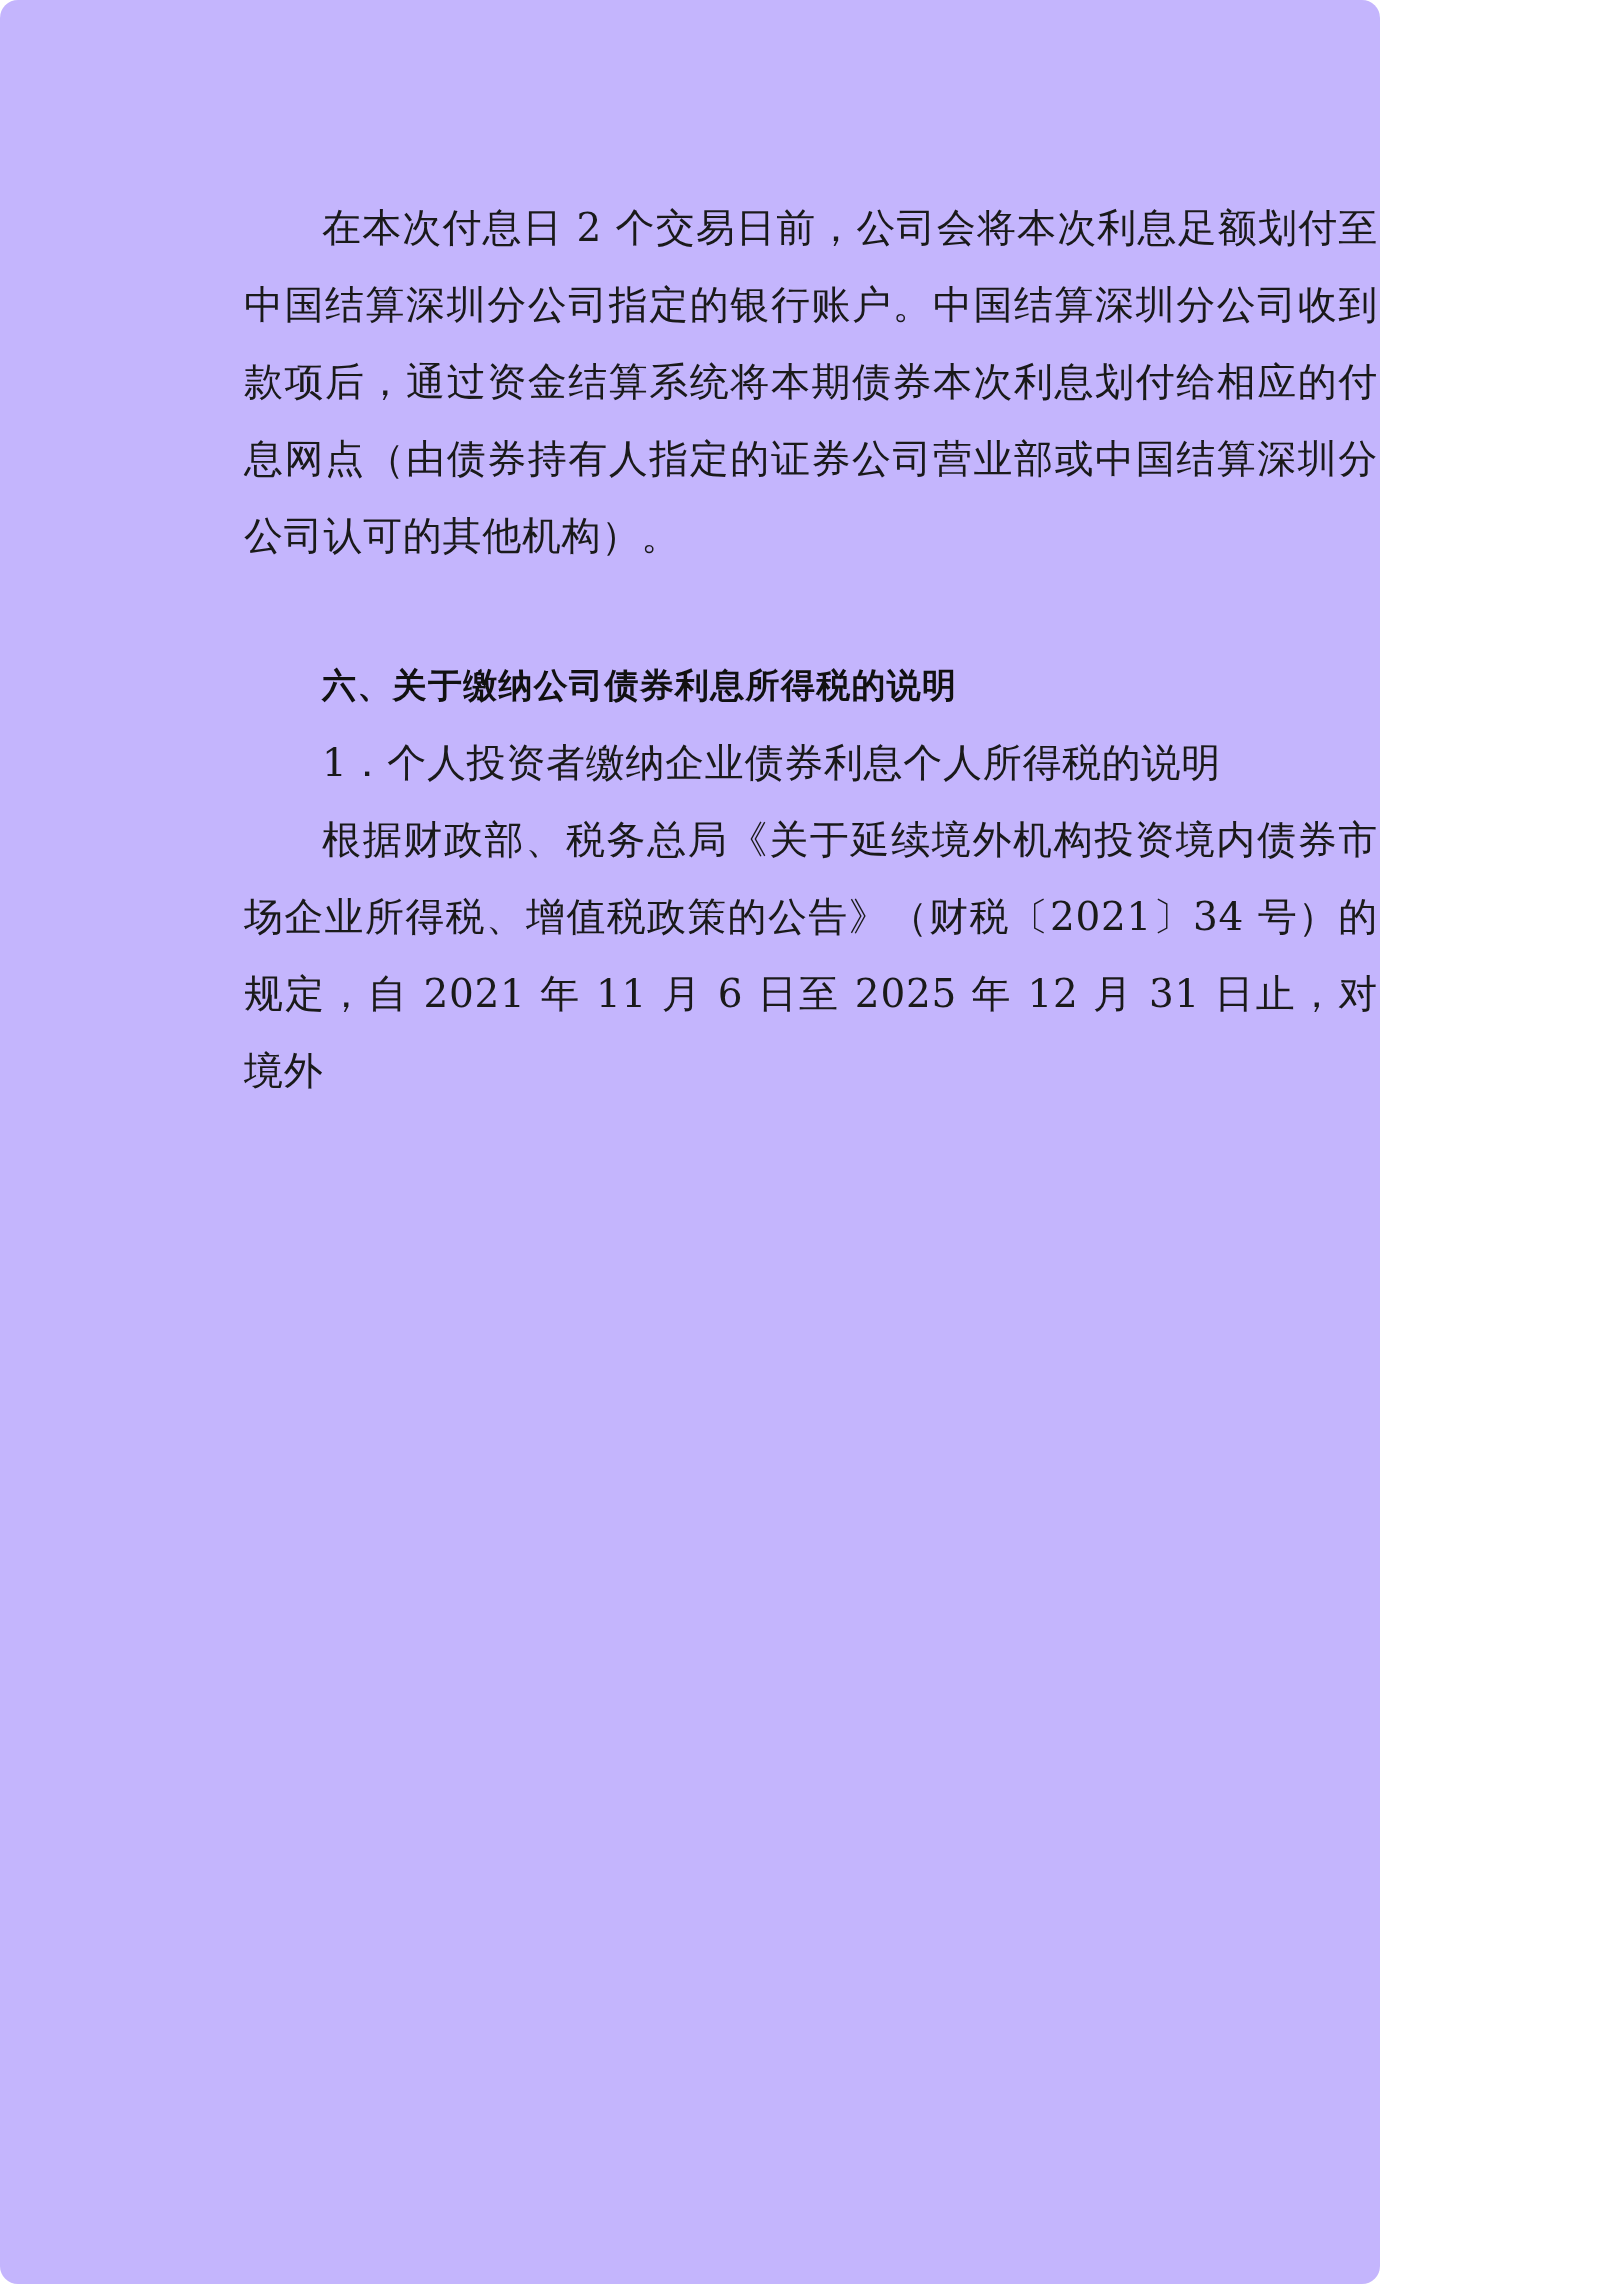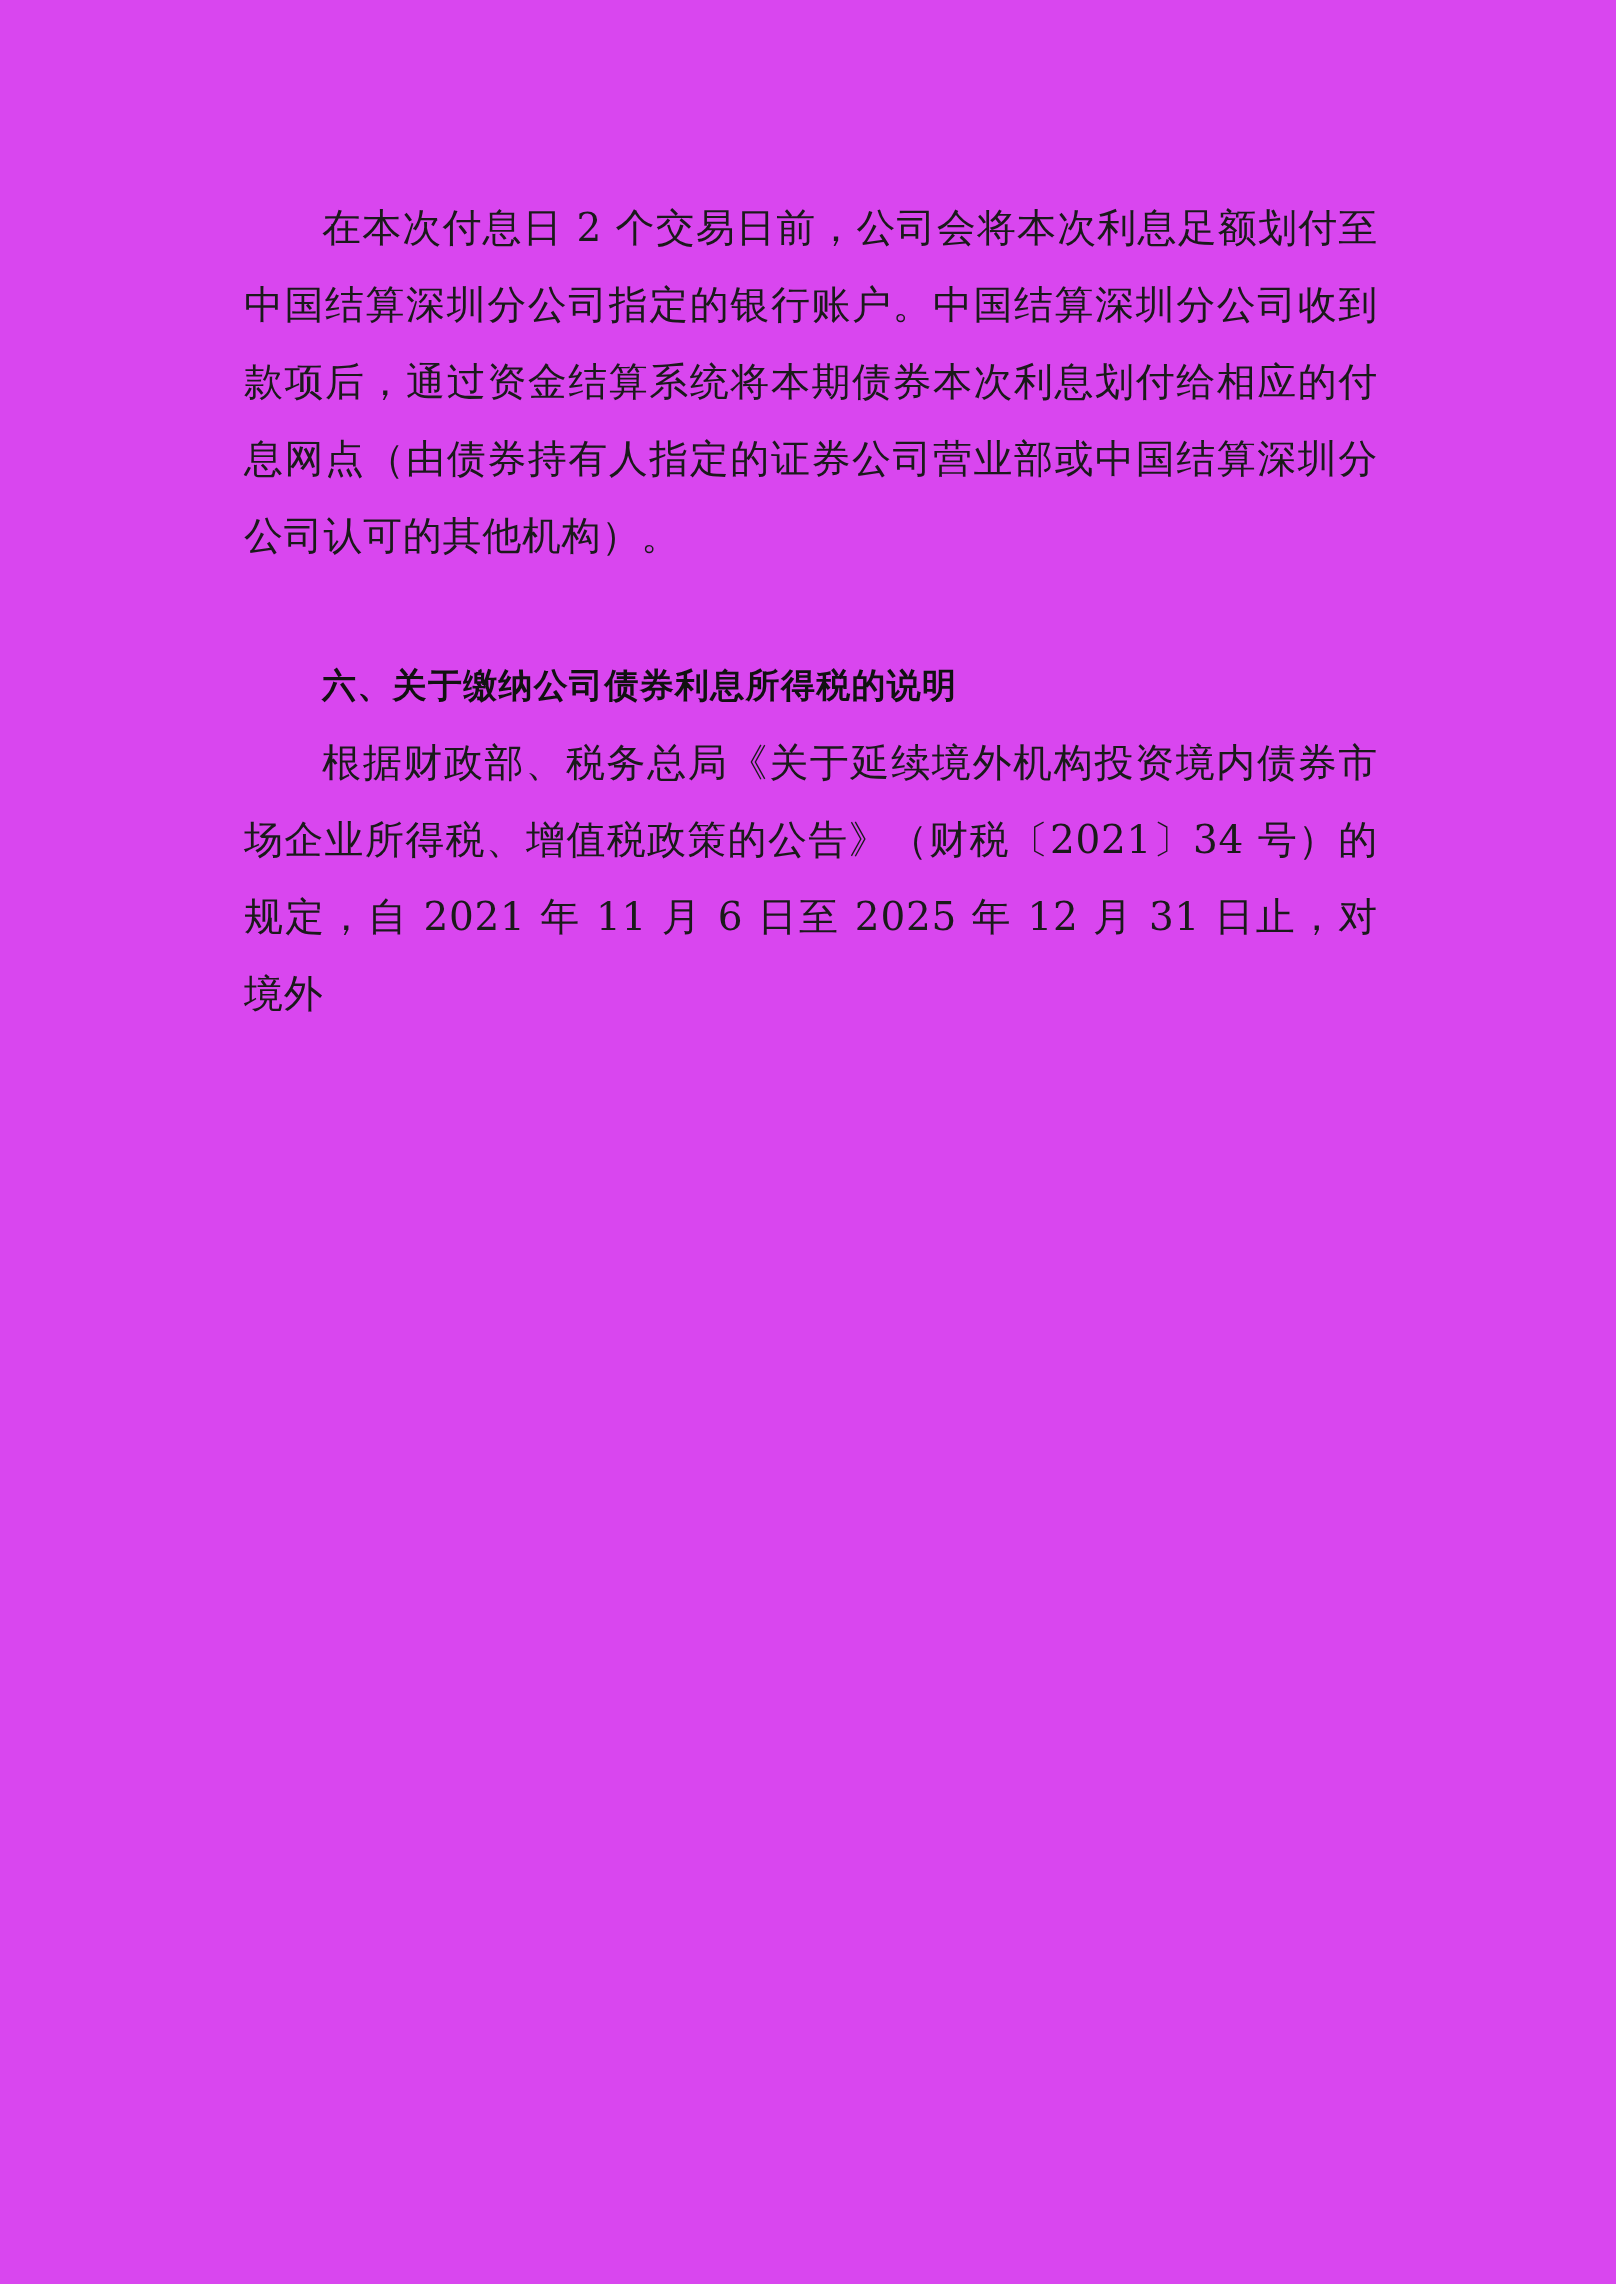--- a/index.html
+++ b/index.html
@@ -11,23 +11,24 @@
     width: 1616px;
     height: 2284px;
     font-family: "DejaVu Serif", "Liberation Serif", serif;
     color: #111111;
     position: relative;
     overflow: hidden;
   }
   .page {
     position: absolute;
     left: 0; top: 0;
-    width: 1616px;
+    width: 1380px;
     height: 2284px;
-    background: #d946ef;
+    background: #c4b5fd;
+    border-radius: 18px;
   }
   .content {
     position: absolute;
     left: 244px;
     top: 189px;
     width: 1134px;
   }
   p.para {
     margin: 0 0 0 0;
     font-size: 39px;
@@ -60,20 +61,21 @@
 <div class="page">
   <div class="content">
 
     <p class="para indent">在本次付息日 2 个交易日前，公司会将本次利息足额划付至中国结算深圳分公司指定的银行账户。中国结算深圳分公司收到款项后，通过资金结算系统将本期债券本次利息划付给相应的付息网点（由债券持有人指定的证券公司营业部或中国结算深圳分公司认可的其他机构）。</p>
 
 
     <div class="gap-block"></div>
 
     <h2 class="heading">六、关于缴纳公司债券利息所得税的说明</h2>
 
+    <p class="para indent numlead">1．个人投资者缴纳企业债券利息个人所得税的说明</p>
 
 
 
     <p class="para indent">根据财政部、税务总局《关于延续境外机构投资境内债券市场企业所得税、增值税政策的公告》（财税〔2021〕34 号）的规定，自 2021 年 11 月 6 日至 2025 年 12 月 31 日止，对境外</p>
 
   </div>
 </div>
 
 
 </body></html>

